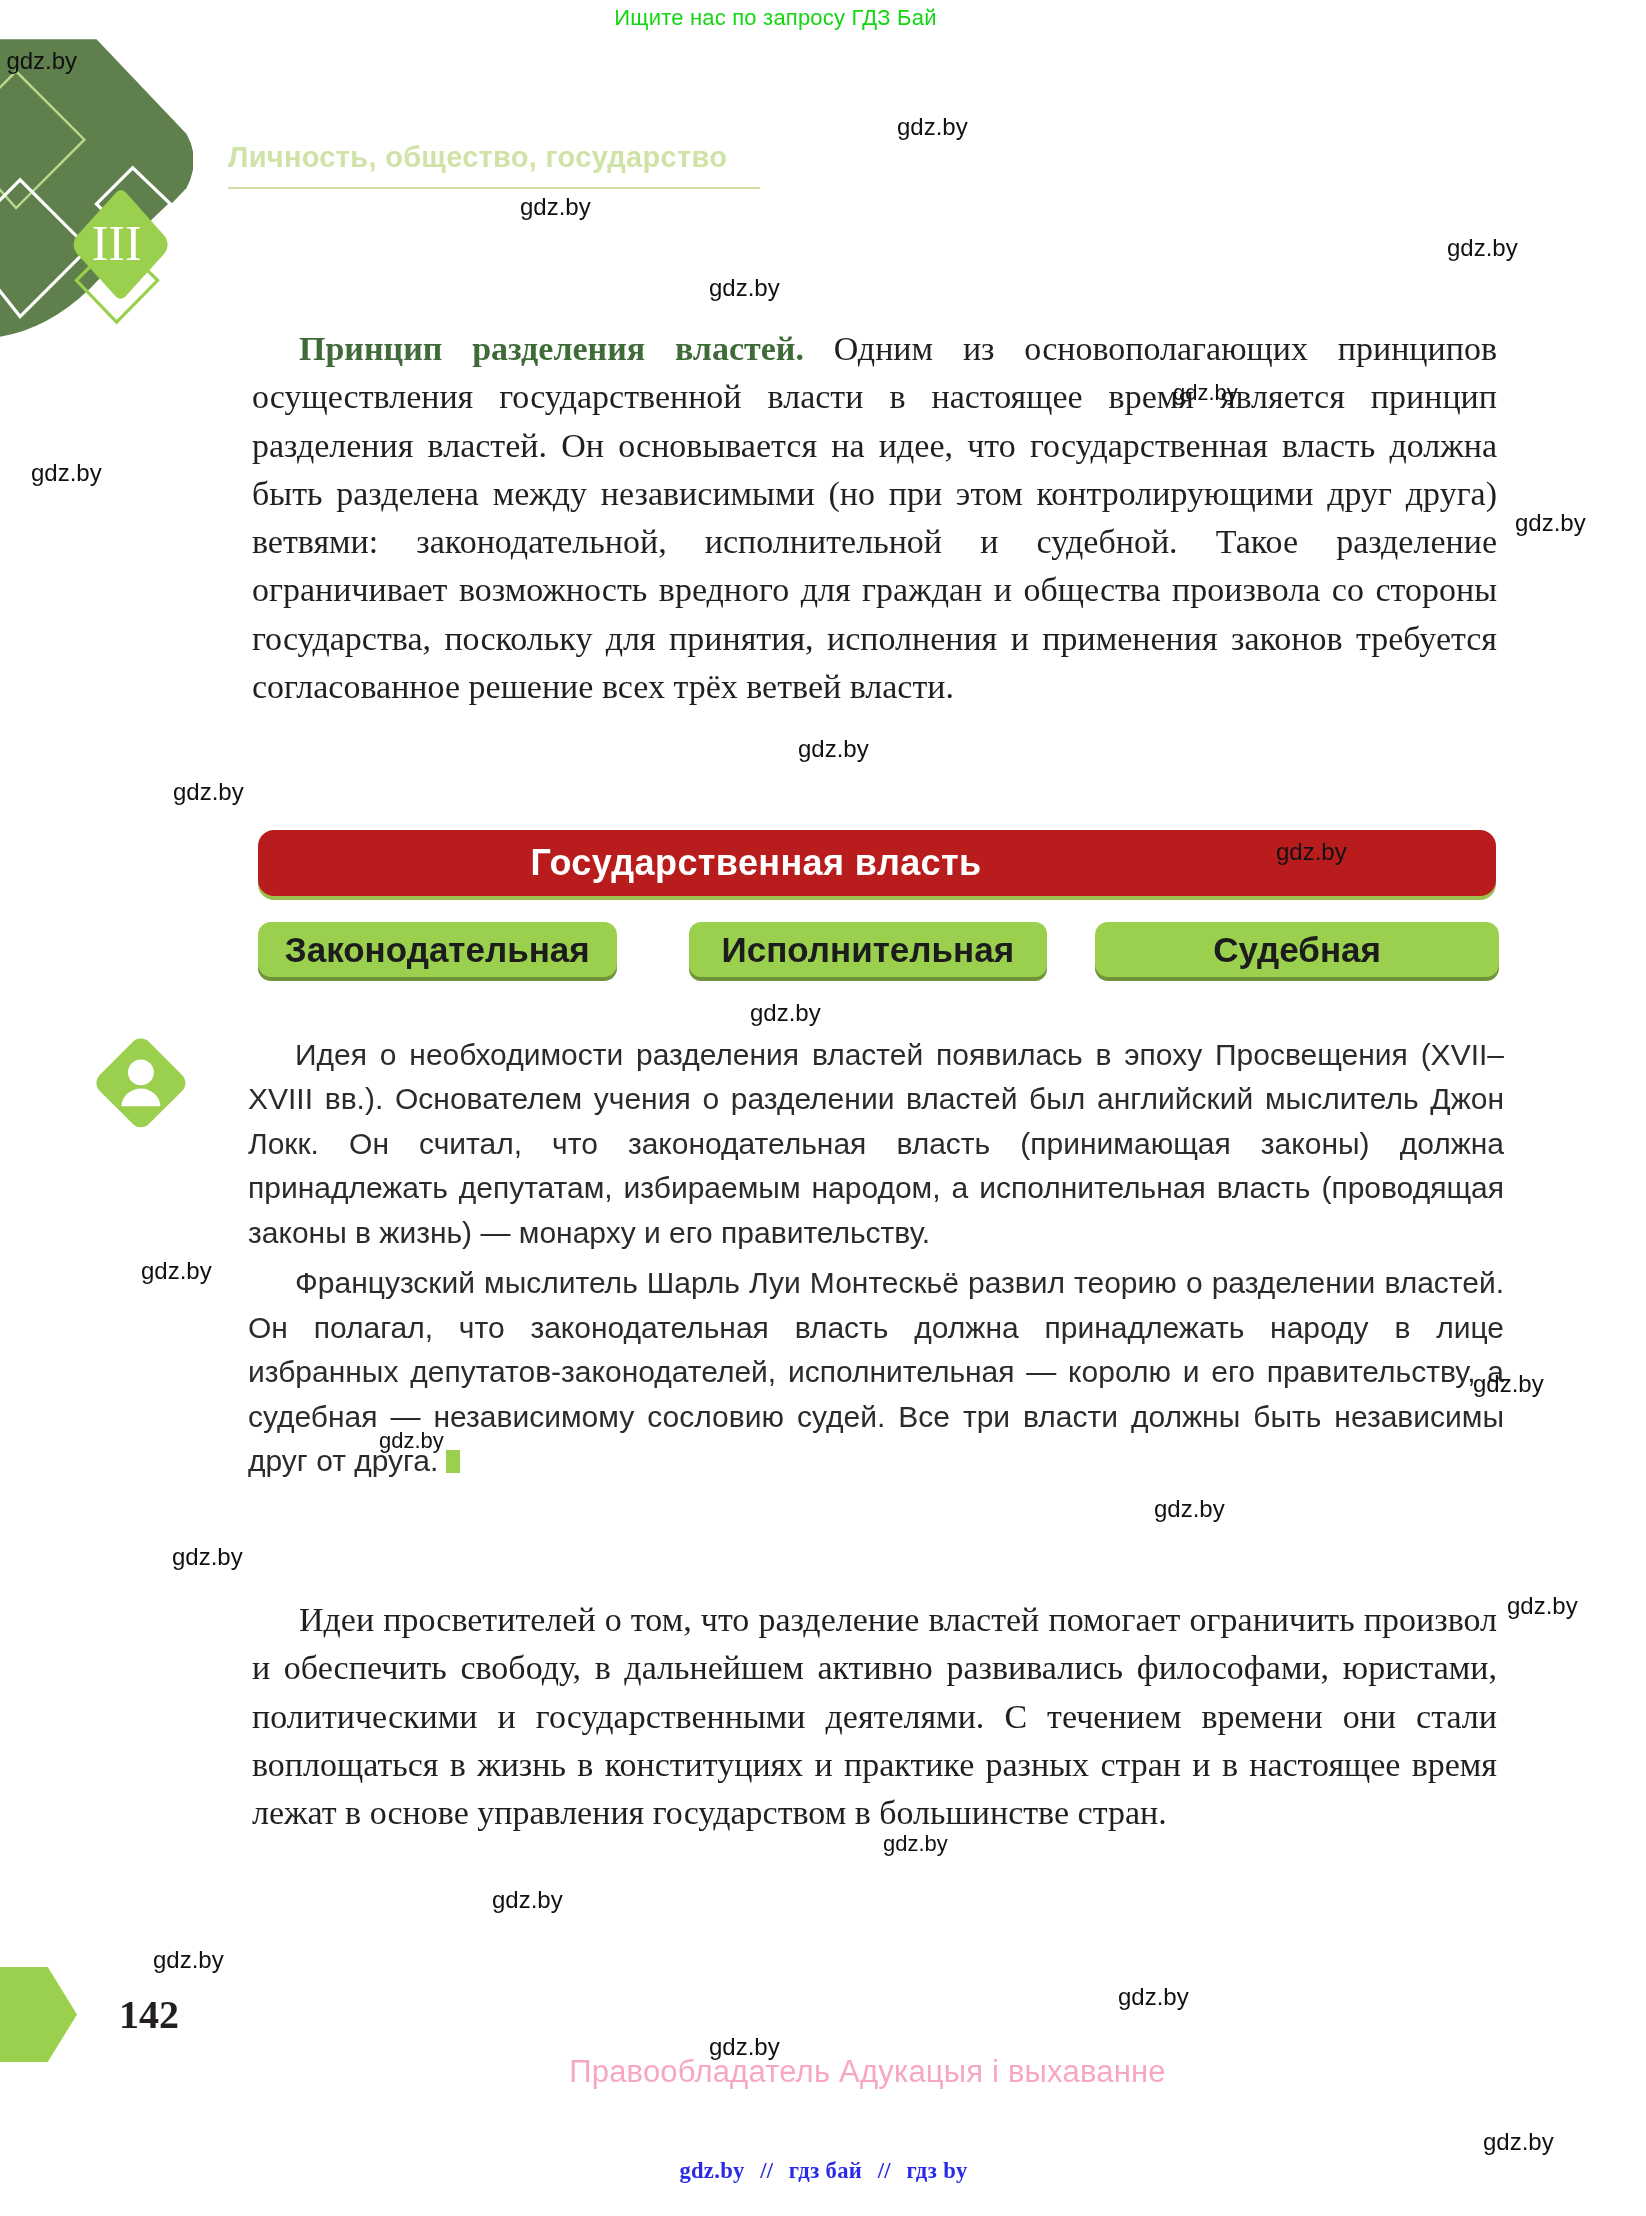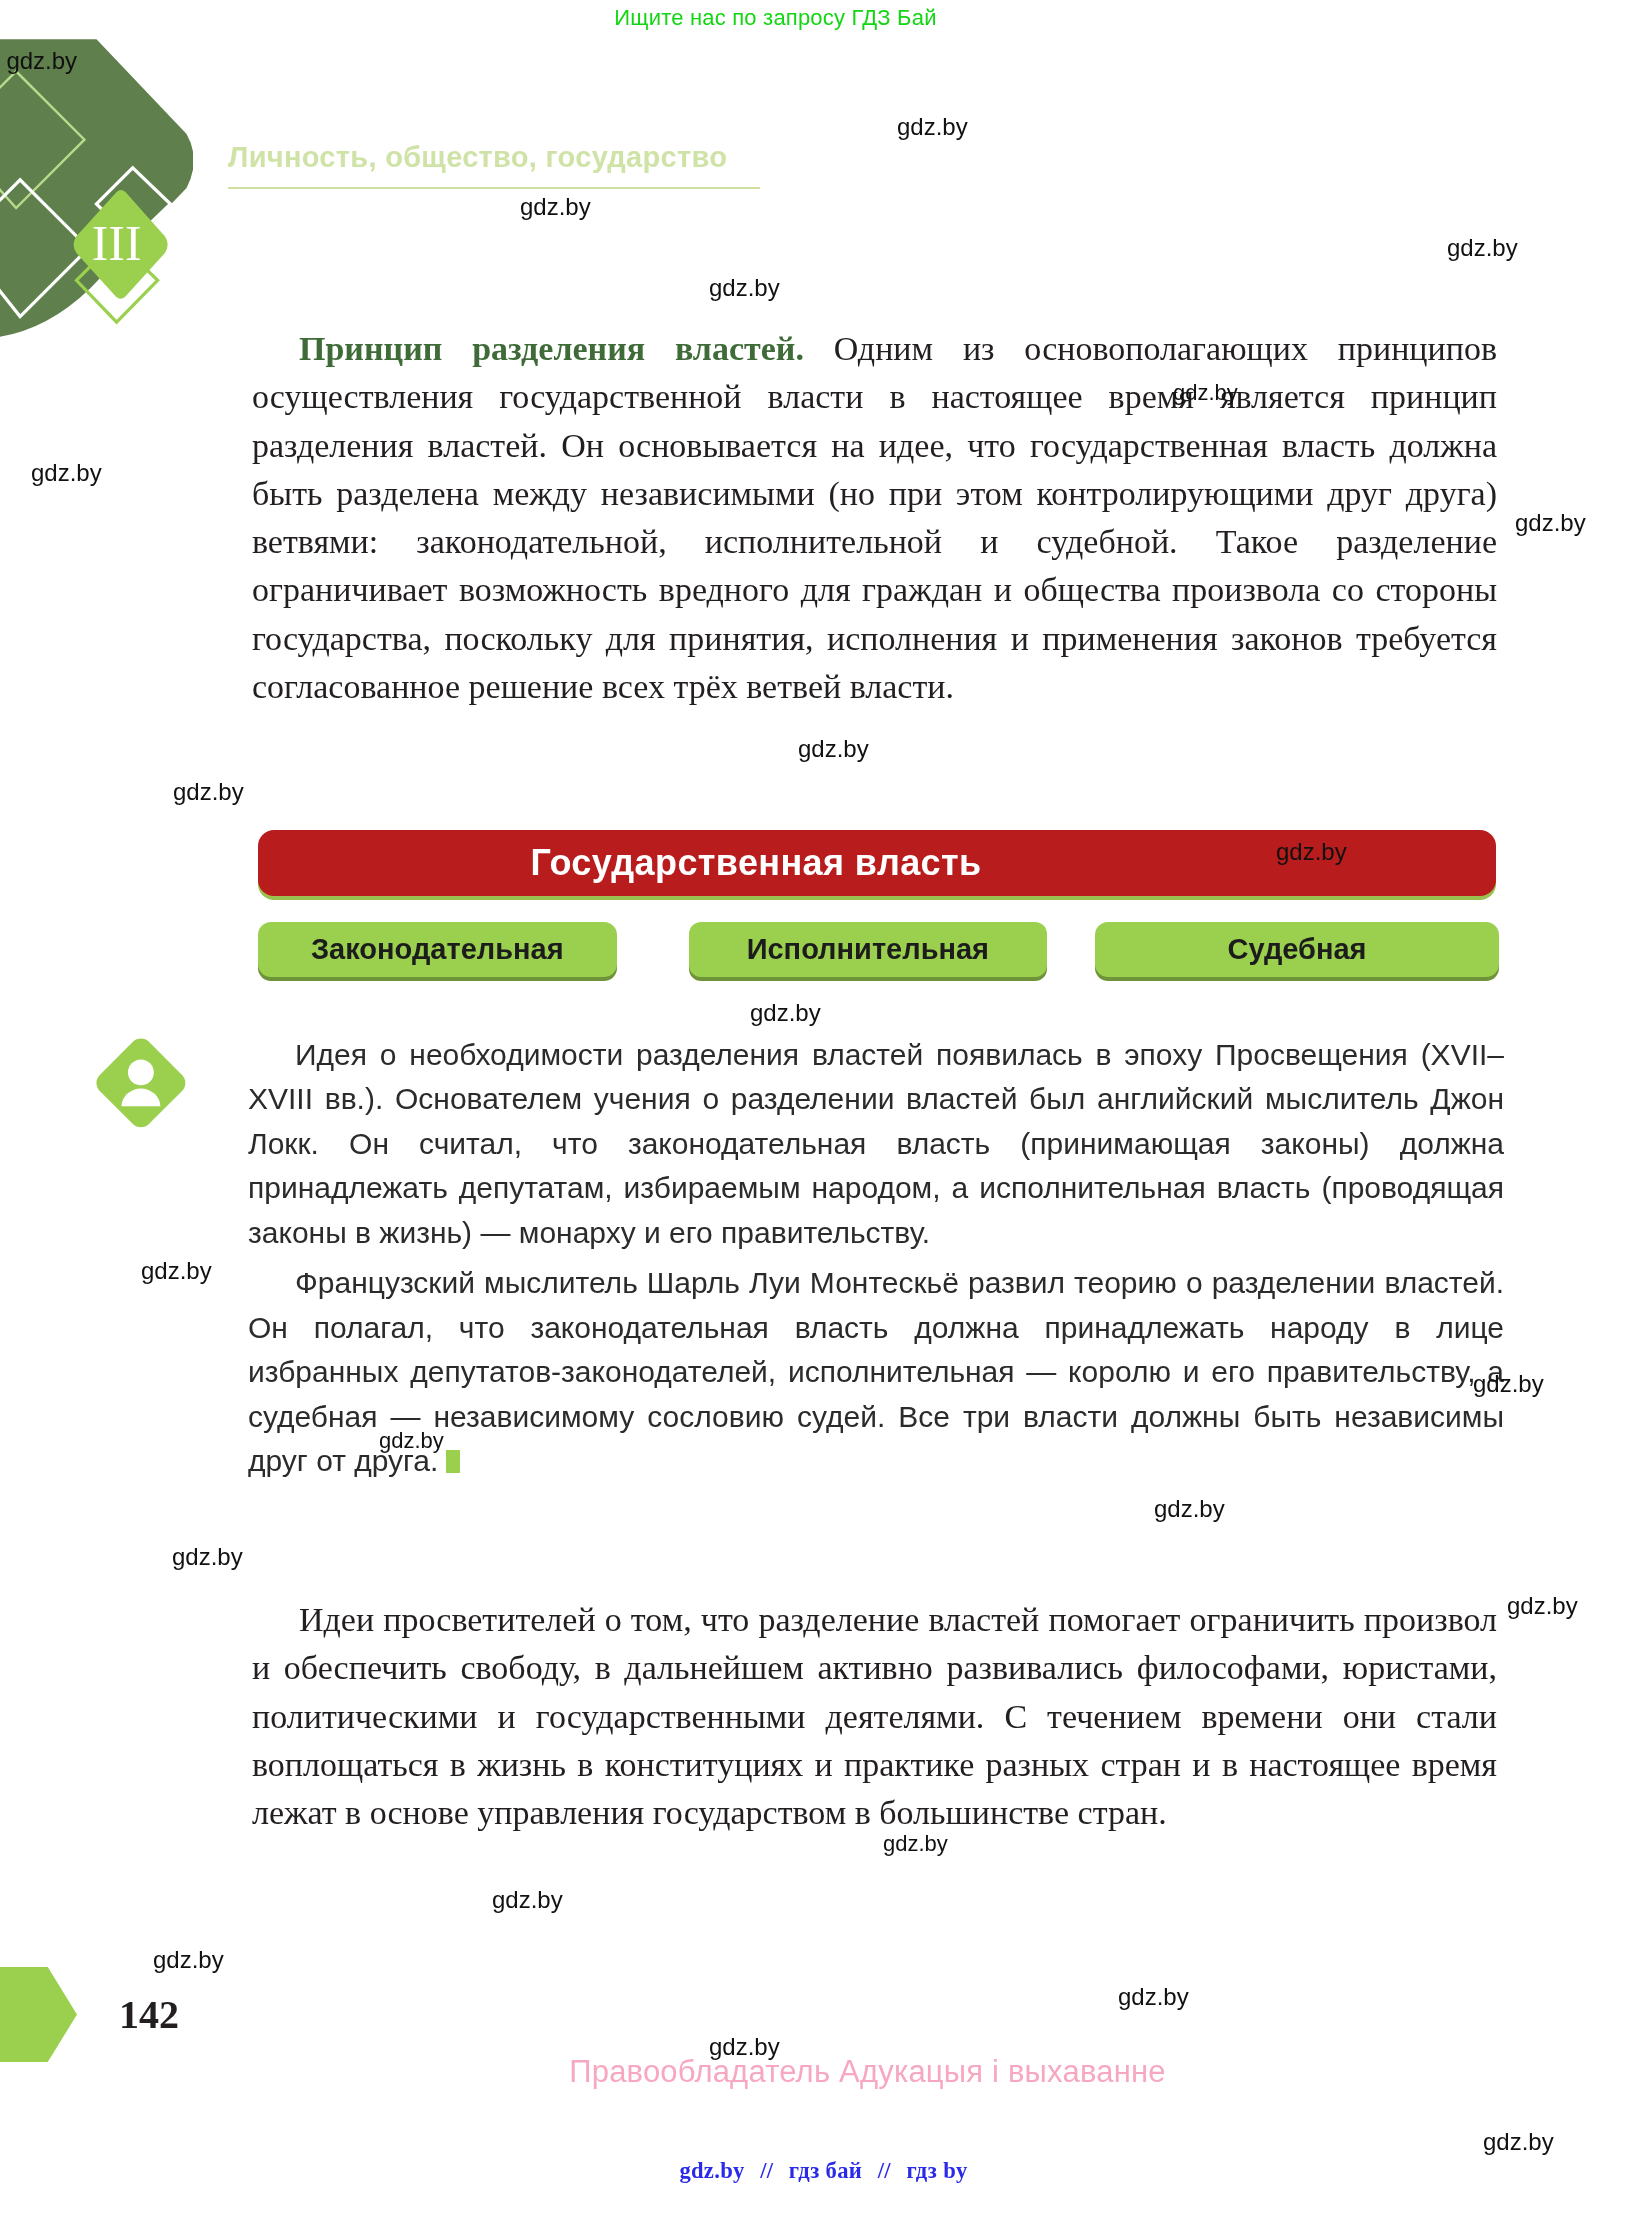--- a/index.html
+++ b/index.html
@@ -140,21 +140,21 @@
   .box-leaf {
     height: 55px;
     border-radius: 13px;
     background: #9ad04e;
     box-shadow: 0 4px 0 #6f9338;
     display: flex;
     align-items: center;
     justify-content: center;
     font-family: "Liberation Sans", sans-serif;
     font-weight: bold;
-    font-size: 29px;
+    font-size: 35px;
     color: #1c1c1c;
   }
   .leaf-1 { width: 380px; }
   .leaf-2 { width: 380px; margin-left: 72px; border-radius: 12px; }
   .leaf-3 { width: 428px; margin-left: 48px; }
 
   
   .person-icon {
     position: absolute;
     left: 90px;

